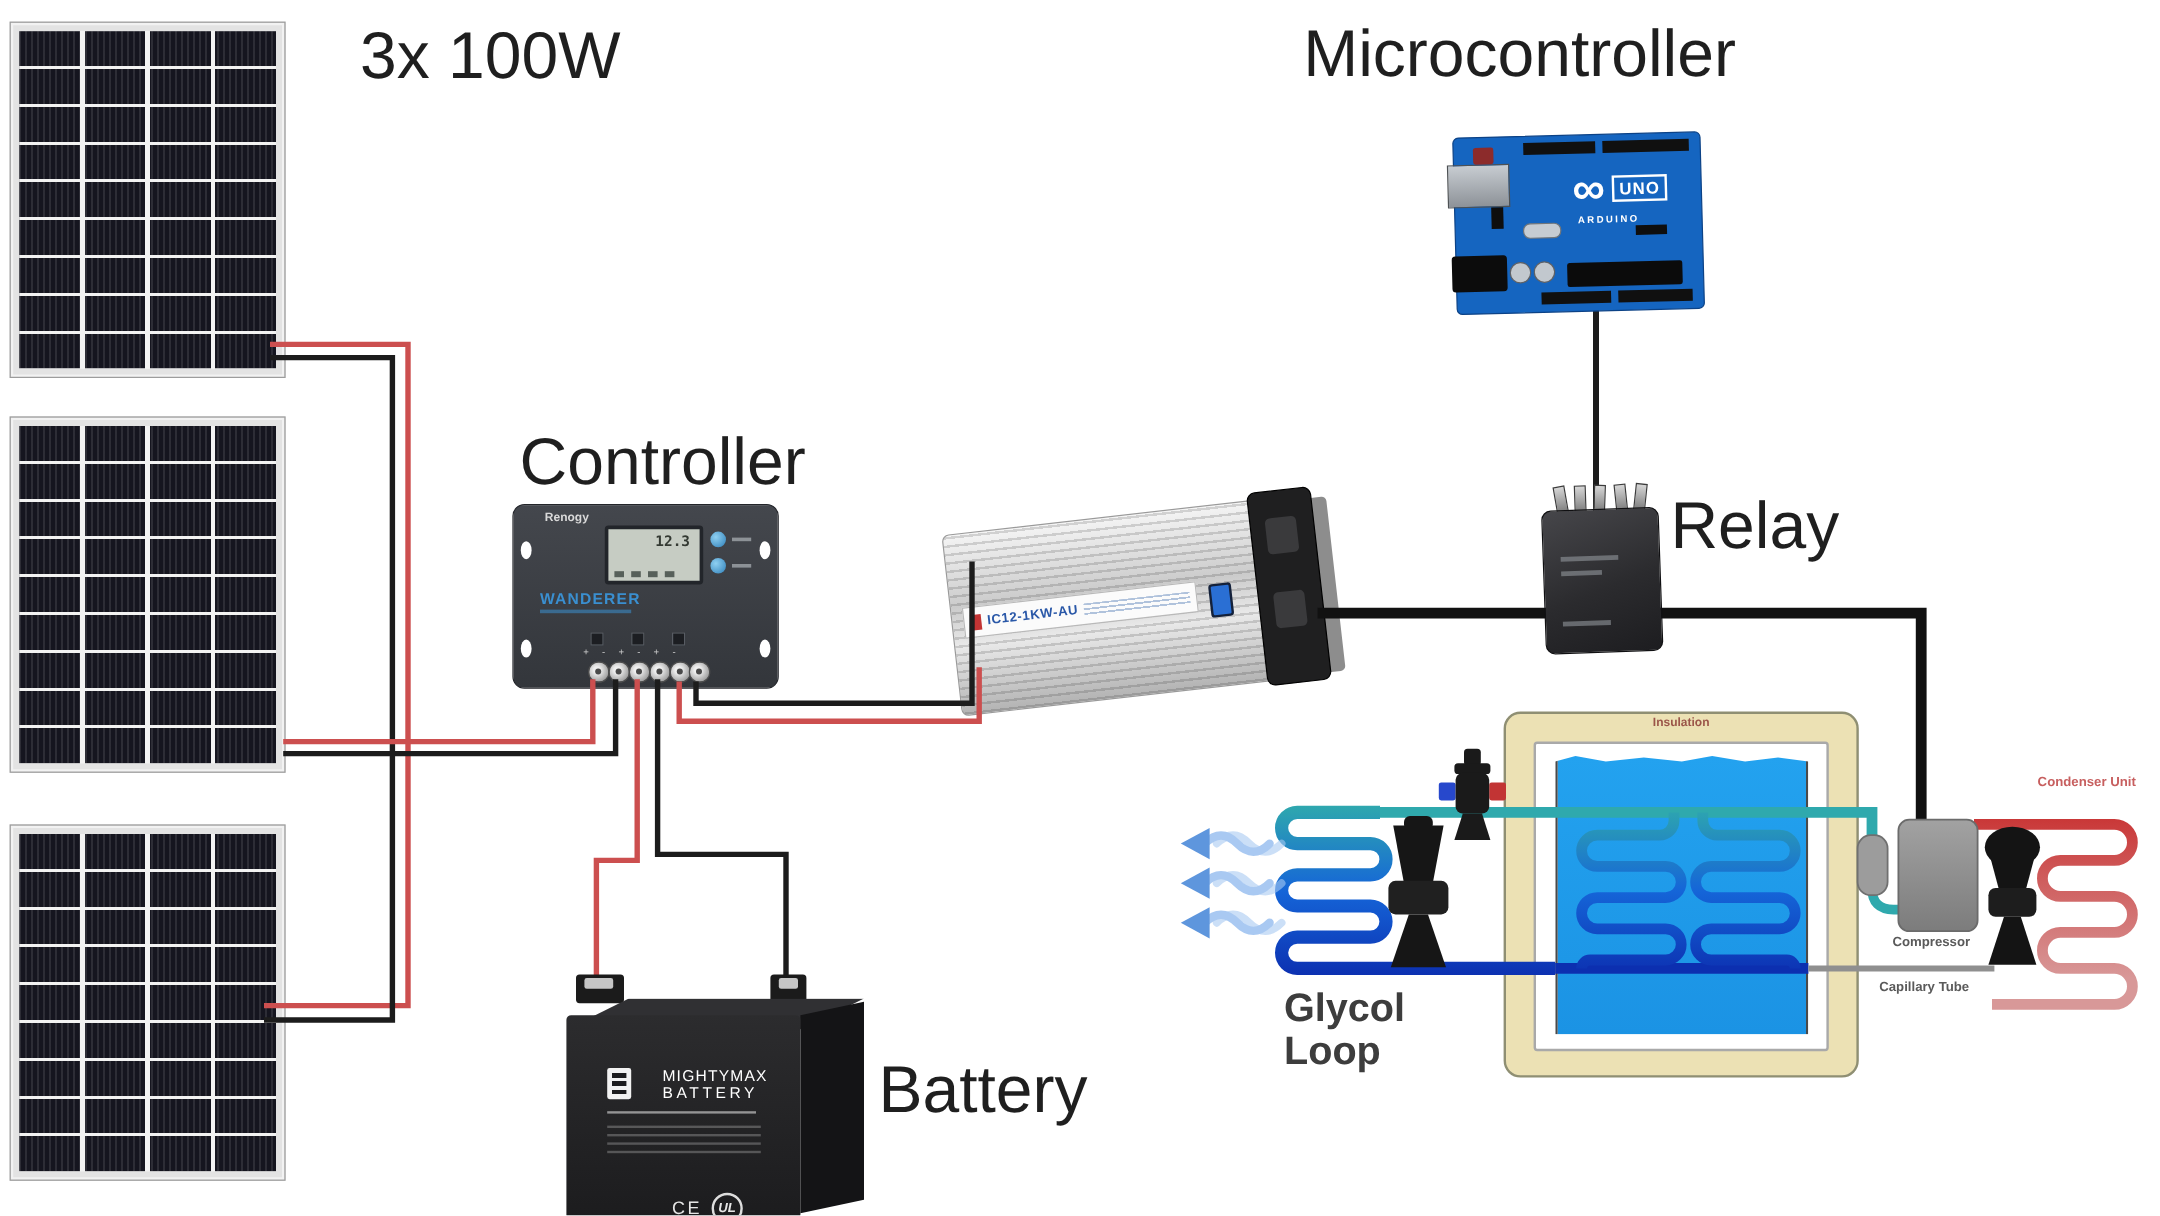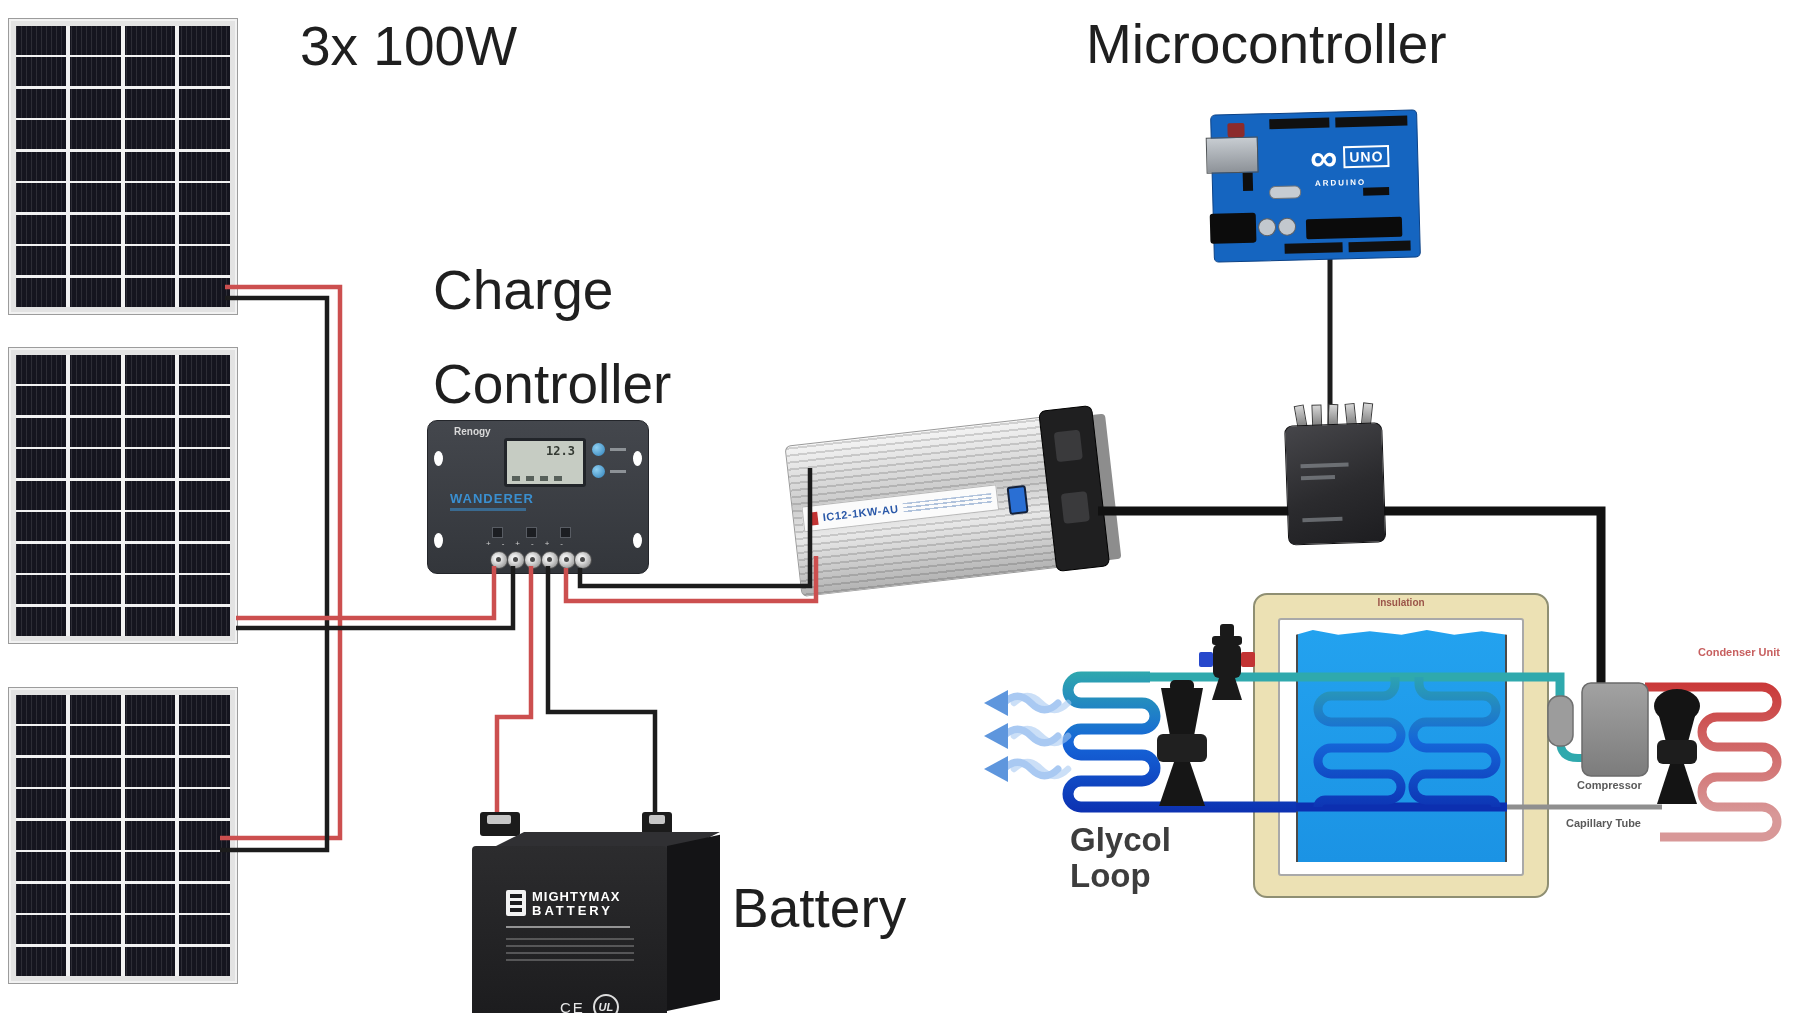--- a/index.html
+++ b/index.html
@@ -90,21 +90,21 @@
   .battery .topface{position:absolute;left:2px;top:26px;width:248px;height:26px;background:#303033;
       clip-path:polygon(0% 100%,21% 0%,100% 0%,79% 100%);}
   .battery .sideface{position:absolute;left:197px;top:40px;width:53px;height:165px;background:#141416;
       transform:skewY(-12deg);transform-origin:left top;}
   .battery .front{position:absolute;left:2px;top:40px;width:195px;height:170px;border-radius:4px;
       background:linear-gradient(180deg,#2c2c2e,#1c1c1e);}
   .battery .logo{position:absolute;left:34px;top:44px;display:flex;gap:6px;align-items:flex-start;}
   .battery .logo .cell{width:20px;height:26px;background:#f2f2f2;border-radius:2px;position:relative;}
   .battery .logo .cell:before{content:"";position:absolute;left:4px;top:4px;width:12px;height:18px;
       background:repeating-linear-gradient(to bottom,#1c1c1e 0 4px,#f2f2f2 4px 7px);}
-  .battery .logo .txt{color:#fff;font-weight:bold;font-size:13px;line-height:14px;letter-spacing:1px;}
+  .battery .logo .txt{color:#fff;font-weight:normal;font-size:13px;line-height:14px;letter-spacing:1px;margin-left:20px;}
   .battery .logo .txt .b2{letter-spacing:3px;}
   .battery .rule{position:absolute;left:34px;width:124px;height:2px;background:#cfcfcf;opacity:.65;}
   .battery .spec{position:absolute;left:34px;width:128px;height:2px;background:#cfcfcf;opacity:.3;}
   .battery .certs{position:absolute;left:88px;top:148px;display:flex;align-items:center;gap:8px;color:#e6e6e6;}
   .battery .certs .ce{font-size:15px;letter-spacing:2px;}
   .battery .certs .ul{width:22px;height:22px;border:2px solid #ddd;border-radius:50%;font-size:11px;font-weight:bold;
       display:flex;align-items:center;justify-content:center;font-style:italic;}
   
   .tanbox{position:absolute;left:1253px;top:593px;width:296px;height:305px;background:var(--insulation-tan,#ece1b4);
       border:2px solid #8f8f73;border-radius:14px;box-sizing:border-box;}
@@ -340,23 +340,23 @@
       <div class="spec" style="top:106px"></div>
       <div class="spec" style="top:113px"></div>
       <div class="certs">
         <span class="ce">CE</span>
         <span class="ul">UL</span>
       </div>
     </div>
   </div>
 
   <div class="biglabel" style="left:300px;top:14px">3x 100W</div>
-  <div class="biglabel" style="left:433px;top:258px">Charge</div>
   <div class="biglabel" style="left:433px;top:352px">Controller</div>
   <div class="biglabel" style="left:1086px;top:12px">Microcontroller</div>
+  <div class="biglabel" style="left:1392px;top:406px">Relay</div>
   <div class="biglabel" style="left:732px;top:876px">Battery</div>
 
   <div class="midlabel" style="left:1070px;top:822px">
     <div>Glycol</div>
     <div>Loop</div>
   </div>
 
   <div class="insul-label">Insulation</div>
   <div class="tinylabel" style="left:1577px;top:779px">Compressor</div>
   <div class="tinylabel" style="left:1566px;top:817px">Capillary Tube</div>

